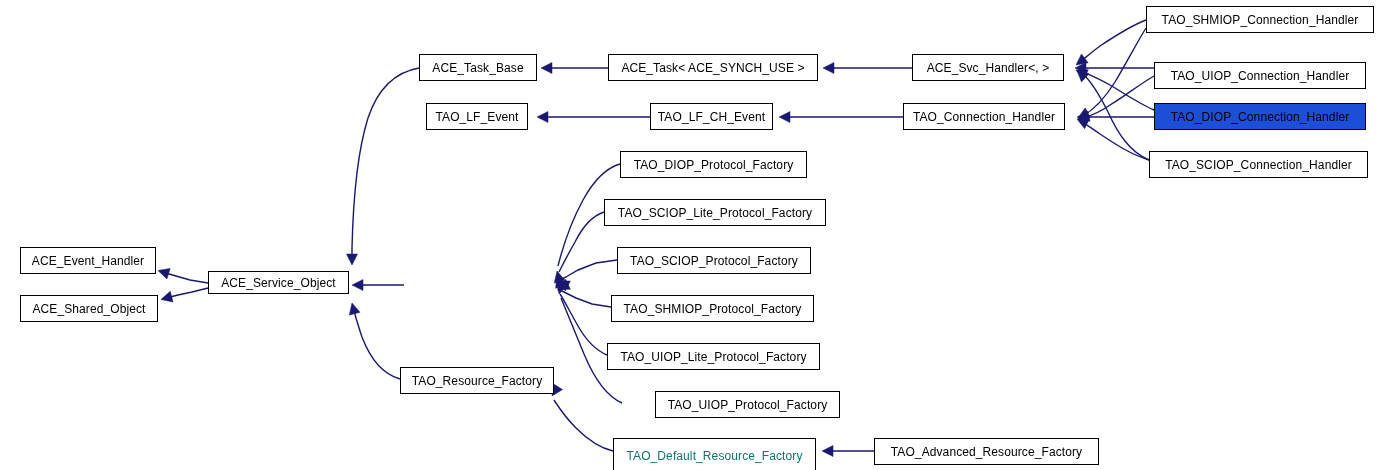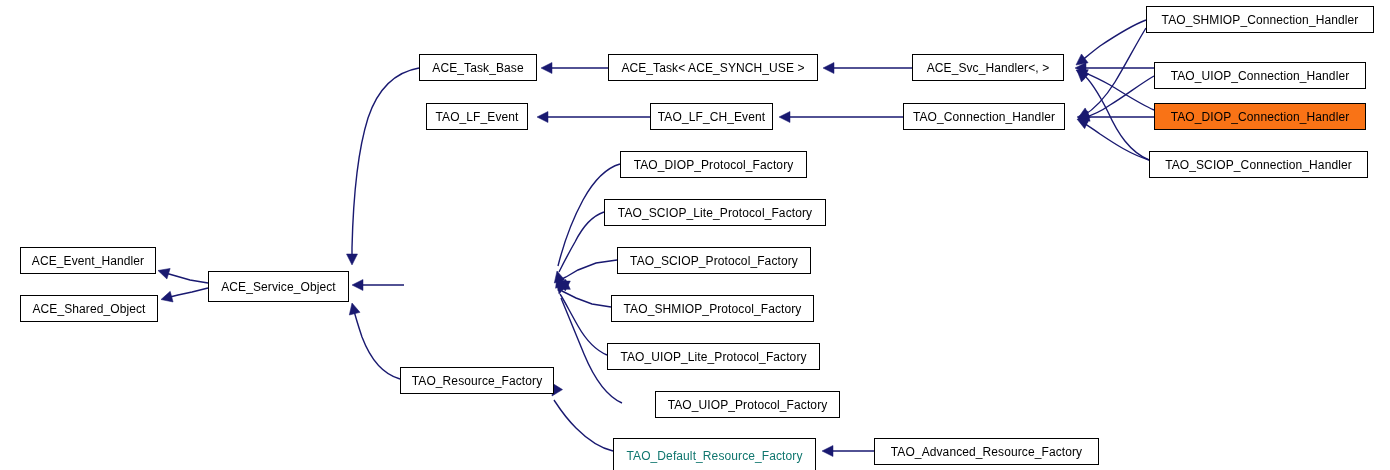--- a/index.html
+++ b/index.html
@@ -157,21 +157,21 @@
         <path d="M 0,0 L -11,-5.5 L -11,5.5 Z" fill="#191970" stroke="#191970" stroke-width="0.5" transform="translate(822,451) rotate(180)"></path>
       </g>
     </svg>
   <div id="node-layer">
       <div class="node" style="left: 20px; top: 247px; width: 136px; height: 27px; border-color: rgb(0, 0, 0); background: rgb(255, 255, 255); color: rgb(0, 0, 0);">
         <span>ACE_Event_Handler</span>
       </div>
       <div class="node" style="left: 20px; top: 295px; width: 138px; height: 27px; border-color: rgb(0, 0, 0); background: rgb(255, 255, 255); color: rgb(0, 0, 0);">
         <span>ACE_Shared_Object</span>
       </div>
-      <div class="node" style="left: 208px; top: 271px; width: 141px; height: 31px; border-color: rgb(0, 0, 0); background: rgb(255, 255, 255); color: rgb(0, 0, 0);">
+      <div class="node" style="left: 208px; top: 271px; width: 141px; height: 23px; border-color: rgb(0, 0, 0); background: rgb(255, 255, 255); color: rgb(0, 0, 0);">
         <span>ACE_Service_Object</span>
       </div>
       <div class="node" style="left: 419px; top: 54px; width: 118px; height: 27px; border-color: rgb(0, 0, 0); background: rgb(255, 255, 255); color: rgb(0, 0, 0);">
         <span>ACE_Task_Base</span>
       </div>
       <div class="node" style="left: 608px; top: 54px; width: 210px; height: 27px; border-color: rgb(0, 0, 0); background: rgb(255, 255, 255); color: rgb(0, 0, 0);">
         <span>ACE_Task&lt; ACE_SYNCH_USE &gt;</span>
       </div>
       <div class="node" style="left: 912px; top: 54px; width: 152px; height: 27px; border-color: rgb(0, 0, 0); background: rgb(255, 255, 255); color: rgb(0, 0, 0);">
         <span>ACE_Svc_Handler&lt;, &gt;</span>
@@ -184,21 +184,21 @@
       </div>
       <div class="node" style="left: 903px; top: 103px; width: 162px; height: 27px; border-color: rgb(0, 0, 0); background: rgb(255, 255, 255); color: rgb(0, 0, 0);">
         <span>TAO_Connection_Handler</span>
       </div>
       <div class="node" style="left: 1146px; top: 6px; width: 228px; height: 27px; border-color: rgb(0, 0, 0); background: rgb(255, 255, 255); color: rgb(0, 0, 0);">
         <span>TAO_SHMIOP_Connection_Handler</span>
       </div>
       <div class="node" style="left: 1154px; top: 62px; width: 212px; height: 27px; border-color: rgb(0, 0, 0); background: rgb(255, 255, 255); color: rgb(0, 0, 0);">
         <span>TAO_UIOP_Connection_Handler</span>
       </div>
-      <div class="node" style="left: 1154px; top: 103px; width: 212px; height: 27px; border-color: rgb(0, 0, 0); background: #f97316; color: rgb(0, 0, 0);">
+      <div class="node" style="left: 1154px; top: 103px; width: 212px; height: 27px; border-color: rgb(0, 0, 0); background: #1d4ed8; color: rgb(0, 0, 0);">
         <span>TAO_DIOP_Connection_Handler</span>
       </div>
       <div class="node" style="left: 1149px; top: 151px; width: 219px; height: 27px; border-color: rgb(0, 0, 0); background: rgb(255, 255, 255); color: rgb(0, 0, 0);">
         <span>TAO_SCIOP_Connection_Handler</span>
       </div>
       <div class="node" style="left: 620px; top: 151px; width: 187px; height: 27px; border-color: rgb(0, 0, 0); background: rgb(255, 255, 255); color: rgb(0, 0, 0);">
         <span>TAO_DIOP_Protocol_Factory</span>
       </div>
       <div class="node" style="left: 604px; top: 199px; width: 222px; height: 27px; border-color: rgb(0, 0, 0); background: rgb(255, 255, 255); color: rgb(0, 0, 0);">
         <span>TAO_SCIOP_Lite_Protocol_Factory</span>

